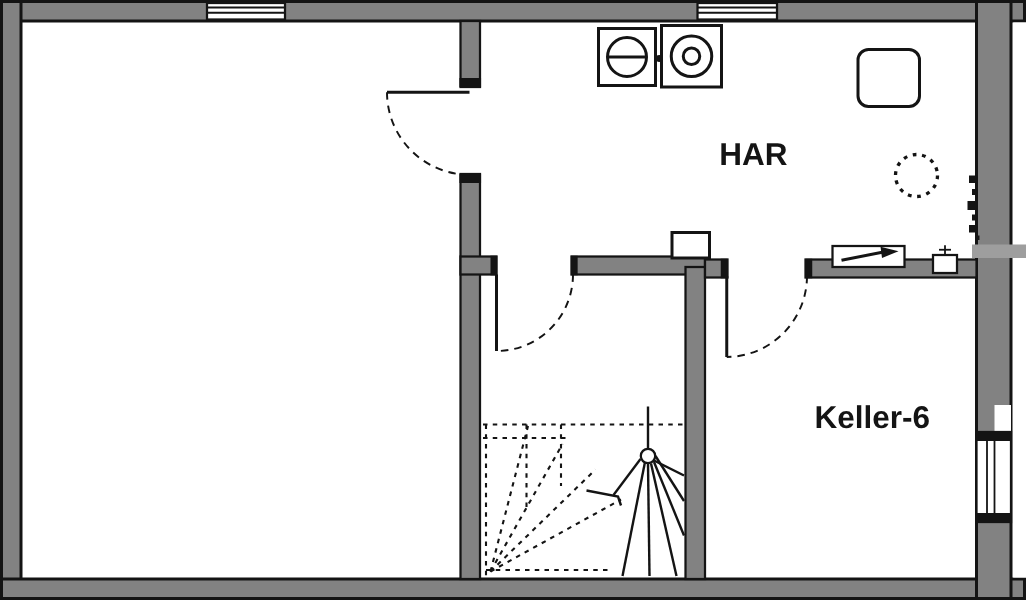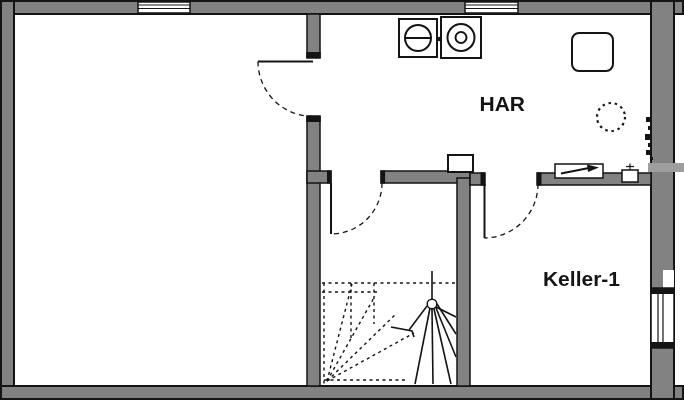--- a/index.html
+++ b/index.html
@@ -164,14 +164,14 @@
         <line class="sol" x1="430" y1="308" x2="415" y2="384"></line>
         <line class="sol" x1="427" y1="306" x2="409" y2="330"></line>
         <polyline class="sol" points="391,327 412,331 414,337"></polyline>
       </g>
     </g>
   </svg>
 
   <div class="room-label" style="left:50px;top:169px;width:200px;">
   </div>
   <div class="room-label" style="left:445px;top:91px;width:80px;">HAR</div>
-  <div class="room-label" style="left:500px;top:266px;width:120px;">Keller-1</div>
+  <div class="room-label" style="left:500px;top:266px;width:120px;">Keller-6</div>
 </div>
 
 </body></html>

